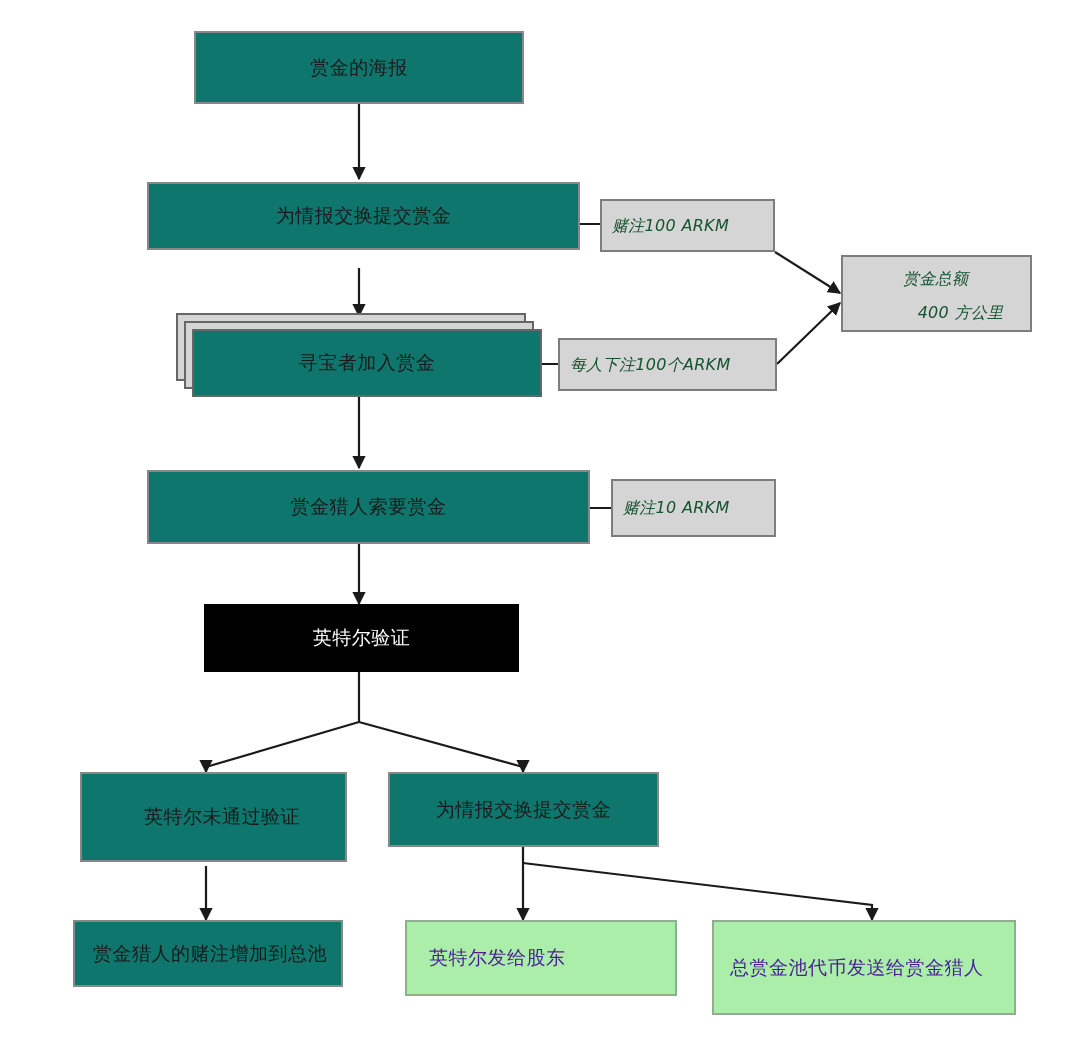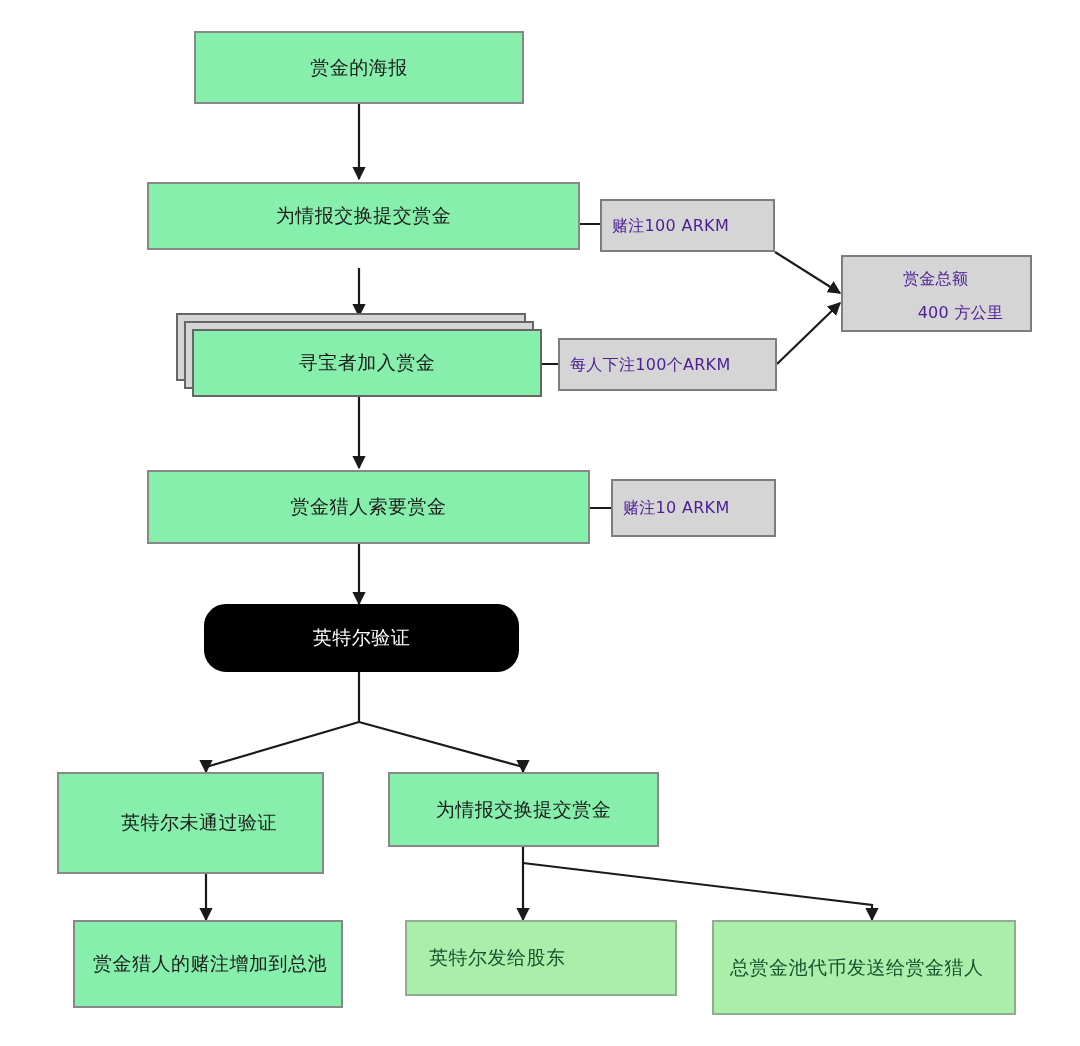--- a/index.html
+++ b/index.html
@@ -21,65 +21,65 @@
     position: absolute;
     left: 0;
     top: 0;
     width: 1080px;
     height: 1046px;
     pointer-events: none;
   }
   .node {
     position: absolute;
     box-sizing: border-box;
-    background: #86efac;
+    background: #0f766e;
     border: 2px solid #888888;
     display: flex;
     align-items: center;
     color: #1a1a1a;
     font-size: 19px;
     line-height: 1.55;
     letter-spacing: 0.5px;
   }
   .node .txt {
     width: 100%;
     padding: 0 14px;
     box-sizing: border-box;
   }
   .node.center .txt { text-align: center; }
   .node.left .txt { text-align: left; }
   .node.black {
     background: #000000;
     border-color: #000000;
     color: #ffffff;
-    border-radius: 22px;
   }
   .node.green {
     background: #aaeeaa;
     border: 2px solid #8fae8f;
-    color: #14532d;
+    color: #4c1d95;
     justify-content: flex-end;
   }
   .stack-layer {
     position: absolute;
     box-sizing: border-box;
     background: #d5d5d5;
     border: 2px solid #666666;
   }
   .note {
     position: absolute;
     box-sizing: border-box;
     background: #d5d5d5;
     border: 2px solid #7d7d7d;
     display: flex;
     align-items: center;
-    color: #4c1d95;
+    color: #14532d;
     font-size: 16px;
     line-height: 1.5;
     letter-spacing: 0.3px;
+    font-style: italic;
   }
   .note .txt {
     width: 100%;
     padding: 0 10px;
     box-sizing: border-box;
     text-align: left;
   }
   .note.twoline { display: block; padding-top: 10px; }
   .note.twoline .l1 { padding: 0 12px; text-align: left; }
   .note.twoline .l2 { padding: 10px 12px 0 12px; text-align: center; }
@@ -142,29 +142,29 @@
   </div>
 
   <div class="node center" style="left:192px; top:329px; width:350px; height:68px; border-color:#666666;">
     <span class="txt">寻宝者加入赏金</span>
   </div>
 
   <div class="node center black" style="left:204px; top:604px; width:315px; height:68px;">
     <span class="txt">英特尔验证</span>
   </div>
 
-  <div class="node center" style="left:57px; top:772px; width:267px; height:102px;">
+  <div class="node center" style="left:80px; top:772px; width:267px; height:90px;">
     <span class="txt" style="padding-left:62px; padding-right:18px; text-align:left;">英特尔未通过验证</span>
   </div>
 
   <div class="node center" style="left:388px; top:772px; width:271px; height:75px;">
     <span class="txt">为情报交换提交赏金</span>
   </div>
 
-  <div class="node left" style="left:73px; top:920px; width:270px; height:88px;">
+  <div class="node left" style="left:73px; top:920px; width:270px; height:67px;">
     <span class="txt" style="padding-left:18px; padding-right:10px;">赏金猎人的赌注增加到总池</span>
   </div>
 
   <div class="node left green" style="left:405px; top:920px; width:272px; height:76px;">
     <span class="txt" style="padding-left:22px;">英特尔发给股东</span>
   </div>
 
   <div class="node left green" style="left:712px; top:920px; width:304px; height:95px;">
     <span class="txt" style="padding-left:16px; padding-right:20px;font-family:Liberation Serif, serif;">总赏金池代币发送给赏金猎人</span>
   </div>

